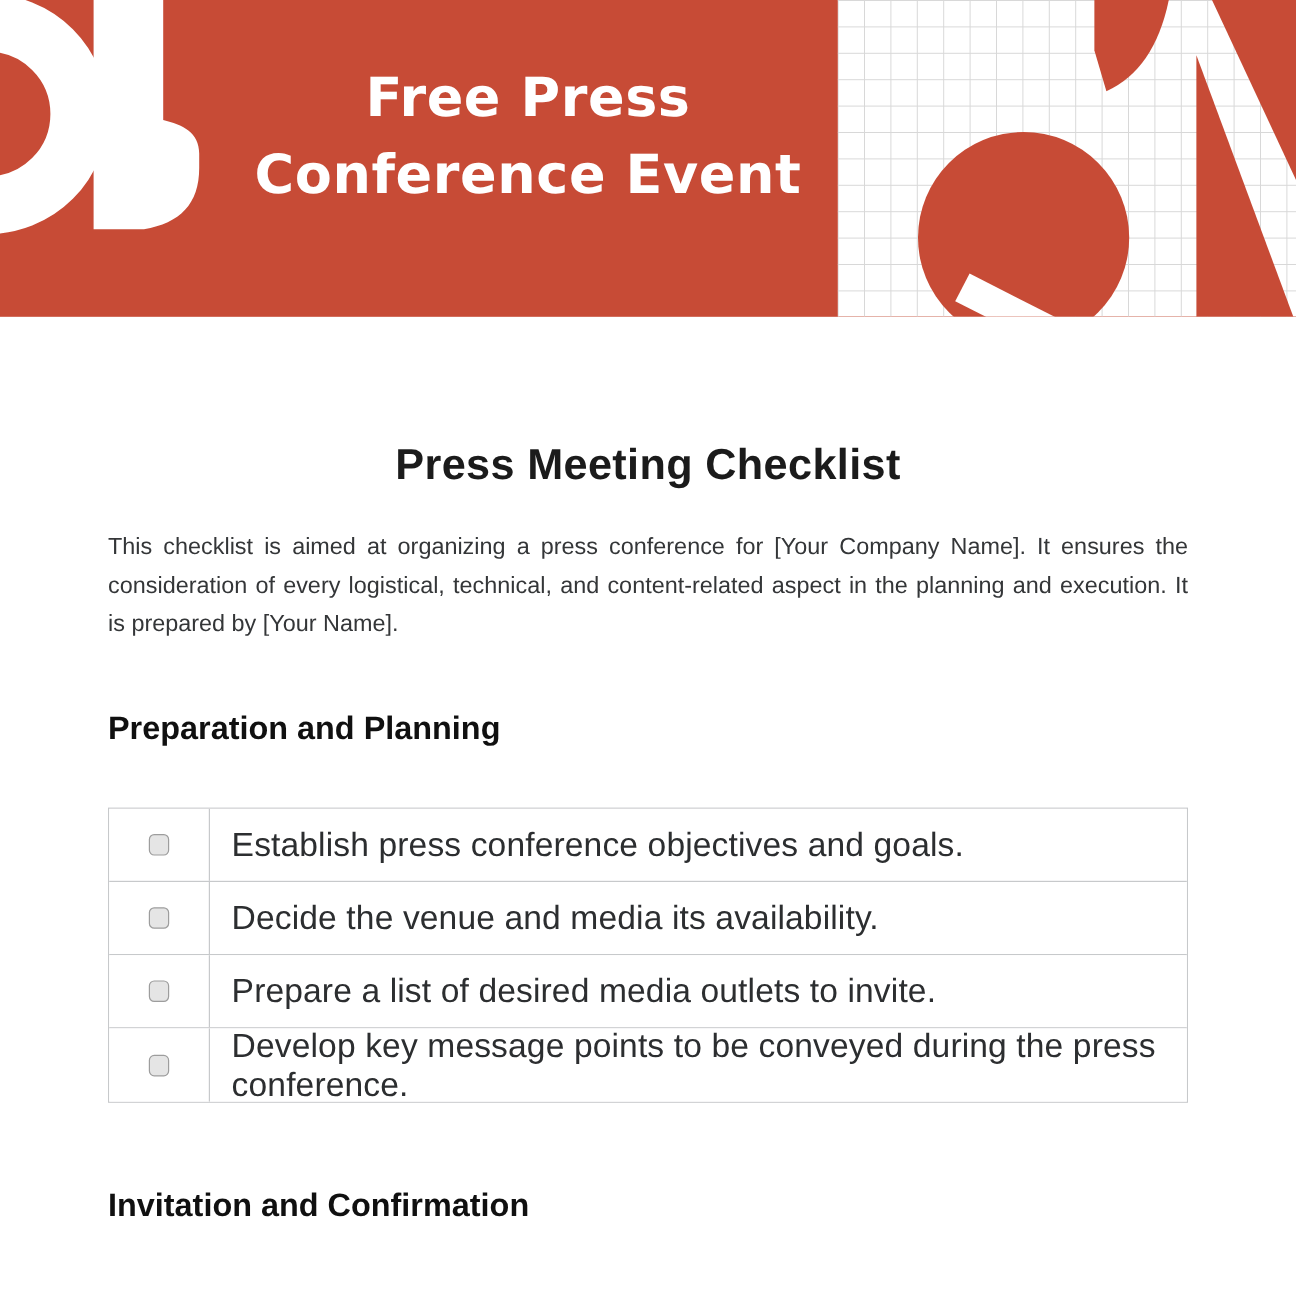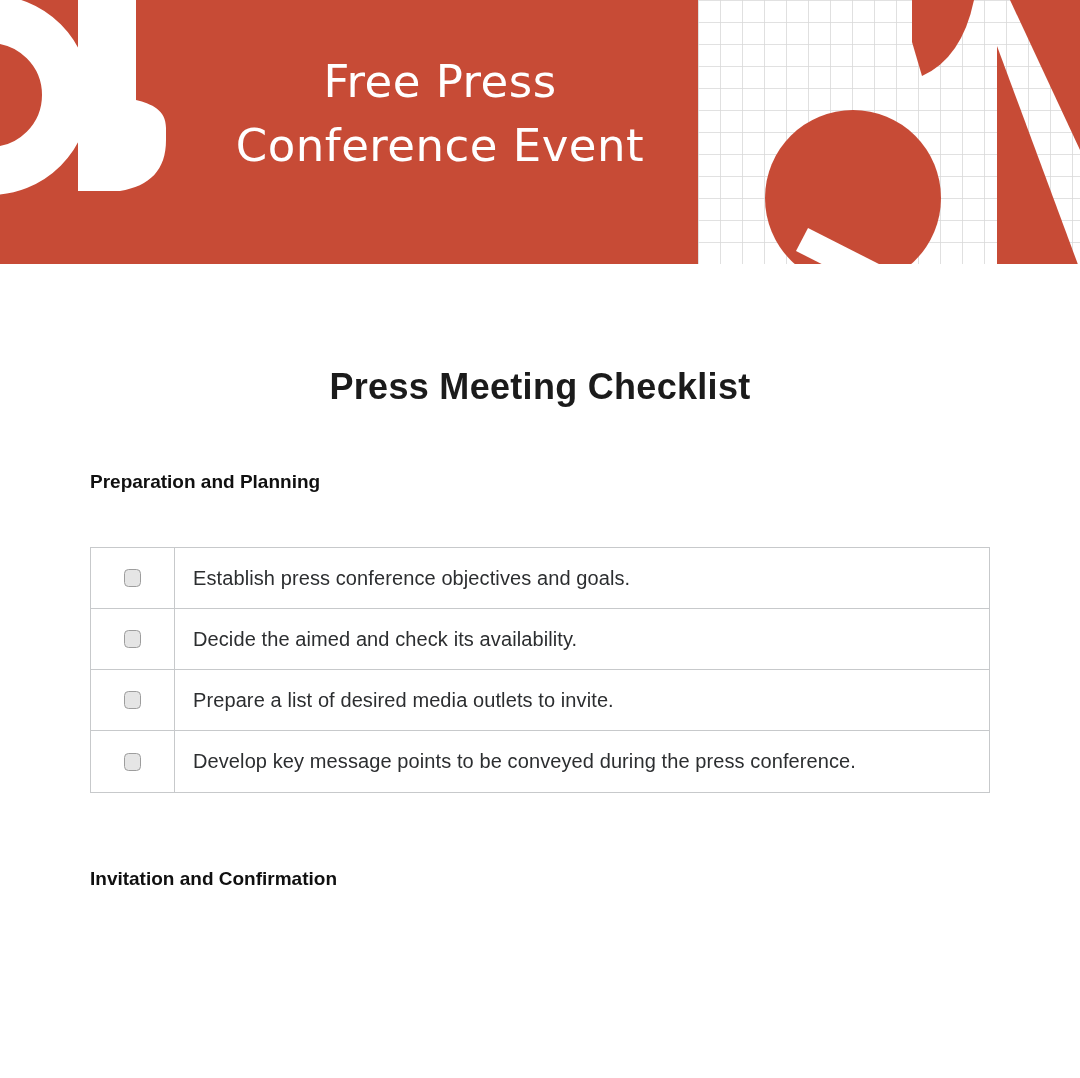--- a/index.html
+++ b/index.html
@@ -28,21 +28,21 @@
     overflow:hidden;
   }
   .glyph-a{position:absolute;left:0;top:0;}
   .gridpaper{position:absolute;right:0;top:0;}
   .banner-titles{
     position:absolute;left:140px;top:50px;width:600px;
     text-align:center;color:#ffffff;
     font-family:"DejaVu Sans",sans-serif;
   }
   .banner-title{
-    font-size:45px;font-weight:400;line-height:64px;letter-spacing:.5px;
+    font-size:45px;font-weight:700;line-height:64px;letter-spacing:.5px;
   }
   .banner-subtitle{
     margin-top:12px;font-size:20px;font-weight:400;letter-spacing:4px;
   }
 
   
   .content{padding:0 90px;}
   .doc-title{
     margin-top:100px;
     text-align:center;
@@ -50,21 +50,21 @@
     color:var(--text-dark);
     line-height:46px;
   }
   .doc-intro{
     margin-top:30px;
     font-size:19.5px;line-height:32px;
     color:var(--text-body);
     text-align:justify;
   }
   .section-heading{
-    font-size:19px;font-weight:700;color:#101010;line-height:31px;
+    font-size:27px;font-weight:700;color:#101010;line-height:31px;
   }
   .section-heading.prep{margin-top:56px;}
   .section-heading.inv{margin-top:70px;}
 
   
   .check-table{
     margin-top:50px;
     border:1px solid var(--table-border);
     width:100%;
   }
@@ -86,21 +86,21 @@
     border:1.5px solid #9d9d9d;
     border-radius:4.5px;
     display:inline-block;
     cursor:pointer;
   }
   .task-cell{
     flex:1;display:flex;align-items:center;
     padding-left:18px;
   }
   .task-text{
-    font-size:20px;color:#2c2e30;letter-spacing:.1px;
+    font-size:28px;color:#2c2e30;letter-spacing:.1px;
   }
 </style>
 </head>
 <body>
 
 <div class="page">
 
   <header class="banner">
 
     <svg class="glyph-a" width="220" height="264" viewBox="0 0 220 264" aria-hidden="true">
@@ -129,40 +129,41 @@
     <div class="banner-titles">
       <div class="banner-title">Free Press</div>
       <div class="banner-title">Conference Event</div>
     </div>
   </header>
 
   <main class="content">
 
     <h1 class="doc-title">Press Meeting Checklist</h1>
 
+    <p class="doc-intro">This checklist is aimed at organizing a press conference for [Your Company Name]. It ensures the consideration of every logistical, technical, and content-related aspect in the planning and execution. It is prepared by [Your Name].</p>
 
     <h2 class="section-heading prep">Preparation and Planning</h2>
 
     <div class="check-table" id="checklist-table">
   <div class="check-row">
     <div class="check-cell">
       <span class="checkbox"></span>
     </div>
     <div class="task-cell">
       <span class="task-text">Establish press conference objectives and goals.</span>
     </div>
   </div>
 
 
   <div class="check-row">
     <div class="check-cell">
       <span class="checkbox"></span>
     </div>
     <div class="task-cell">
-      <span class="task-text">Decide the aimed and check its availability.</span>
+      <span class="task-text">Decide the venue and media its availability.</span>
     </div>
   </div>
 
   <div class="check-row">
     <div class="check-cell">
       <span class="checkbox"></span>
     </div>
     <div class="task-cell">
       <span class="task-text">Prepare a list of desired media outlets to invite.</span>
     </div>

